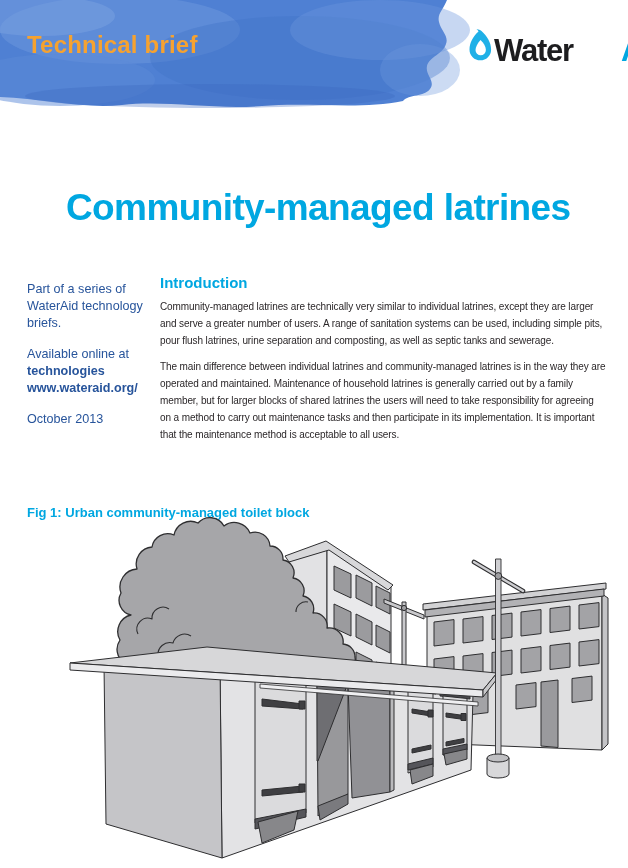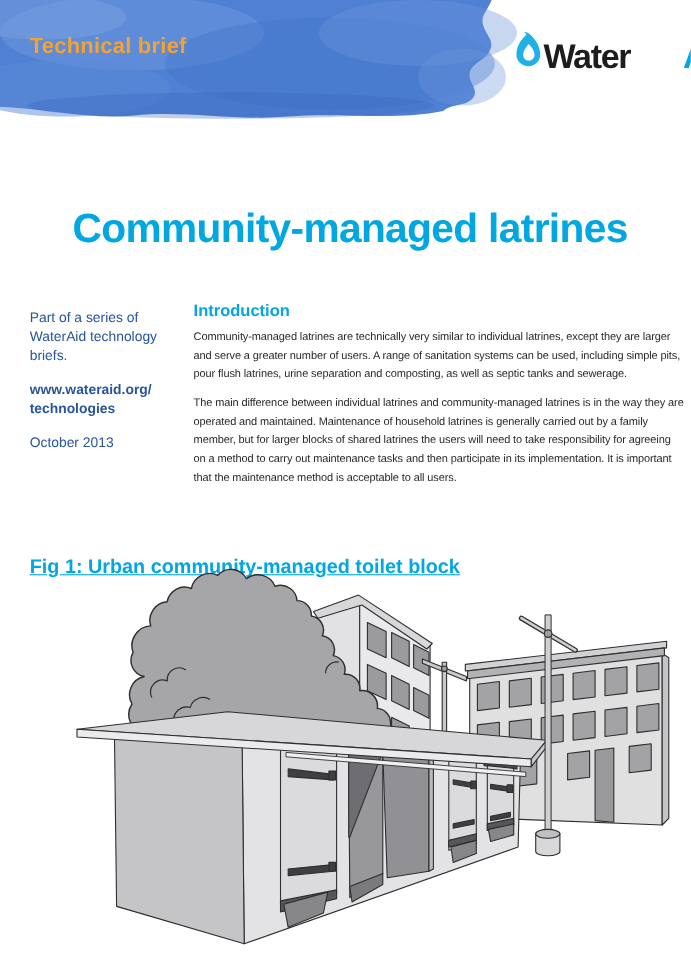--- a/index.html
+++ b/index.html
@@ -7,50 +7,49 @@
     --band:#4f80d3; --text:#2b2729; --logoblack:#1d1d1f;
   }
   html,body{margin:0;padding:0;}
   body{
     width:628px;height:868px;position:relative;background:#ffffff;
     font-family:"Liberation Sans", sans-serif;color:var(--text);
     overflow:hidden;
   }
   .band-svg{position:absolute;left:0;top:0;}
   .kicker{
-    position:absolute;left:27px;top:31px;font-size:20px;font-weight:700;
+    position:absolute;left:27px;top:31px;font-size:24px;font-weight:700;
     color:var(--orange);letter-spacing:0.2px;
   }
   .logo{position:absolute;left:468px;top:28px;display:flex;align-items:flex-end;}
   .logo .drop{margin-right:2px;}
   .logo .word{font-size:31px;font-weight:700;letter-spacing:-1.2px;line-height:36px;}
   .logo .w-black{color:var(--logoblack);}
   .logo .w-blue{color:var(--accent);margin-left:48px;}
   .page-title{
     position:absolute;left:25px;top:162px;font-size:37px;font-weight:700;
     color:var(--accent);letter-spacing:-0.6px;margin-left:41px;
   }
   .sidebar{
     position:absolute;left:27px;top:281px;width:130px;
     font-size:12.6px;line-height:17px;color:var(--navy);
   }
   .sidebar .block{margin-bottom:14px;}
   .sidebar .bold{font-weight:700;}
-  .main-col{position:absolute;left:176px;top:274px;width:447px;}
+  .main-col{position:absolute;left:160px;top:274px;width:447px;}
   .intro-heading{
     font-size:15px;font-weight:700;color:var(--accent);margin:0 0 7px 0;
   }
   .main-col p{
     margin:0 0 8px 0;font-size:10px;line-height:17.2px;
     letter-spacing:-0.1px;color:var(--text);
   }
   .fig-caption{
-    position:absolute;left:27px;top:505px;font-size:18px;font-weight:600;
+    position:absolute;left:27px;top:505px;font-size:13px;font-weight:600;
     color:var(--accent);
-    text-decoration:underline;
   }
   .illustration{position:absolute;left:0;top:516px;width:628px;height:352px;}
 </style>
 </head>
 <body>
 
 <svg class="band-svg" width="628" height="118" viewBox="0 0 628 118" aria-hidden="true">
   <path d="M0,0 L447,0 C443,10 437,14 439,22 C441,31 449,36 446,44
            C443,54 429,57 427,66 C425,75 436,81 430,89
            C424,97 409,94 403,101 C360,110 310,102 262,106
@@ -77,22 +76,23 @@
   </span>
   <span class="word w-black">Water</span>
   <span class="word w-blue">Aid</span>
 </div>
 
 <h1 class="page-title">Community-managed latrines</h1>
 
 <div class="sidebar">
   <div class="block">Part of a series of WaterAid technology briefs.</div>
   <div class="block">
+    <div>Available online at</div>
+    <div class="bold">technologies</div>
     <div class="bold">www.wateraid.org/</div>
-    <div class="bold">technologies</div>
   </div>
   <div class="block">October 2013</div>
 </div>
 
 <div class="main-col">
   <h3 class="intro-heading">Introduction</h3>
   <p>Community-managed latrines are technically very similar to individual latrines, except they are larger and serve a greater number of users. A range of sanitation systems can be used, including simple pits, pour flush latrines, urine separation and composting, as well as septic tanks and sewerage.</p>
   <p>The main difference between individual latrines and community-managed latrines is in the way they are operated and maintained. Maintenance of household latrines is generally carried out by a family member, but for larger blocks of shared latrines the users will need to take responsibility for agreeing on a method to carry out maintenance tasks and then participate in its implementation. It is important that the maintenance method is acceptable to all users.</p>
 </div>
 

